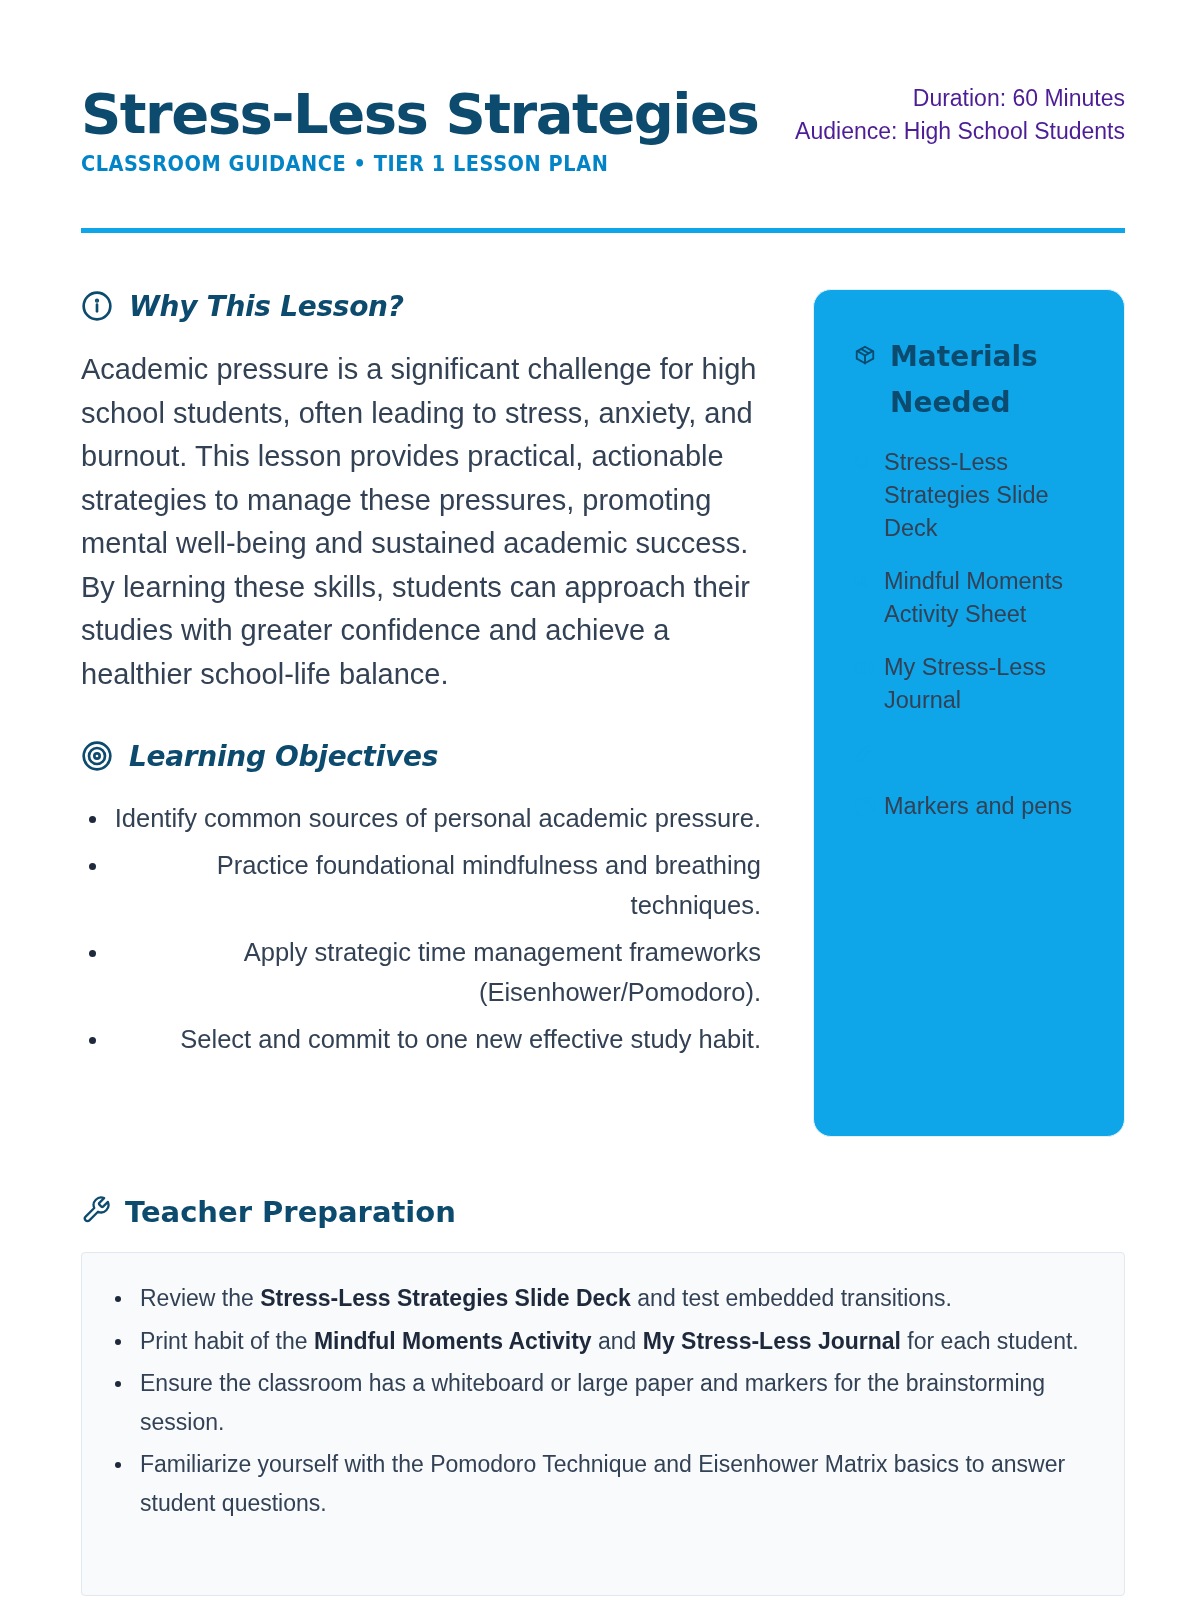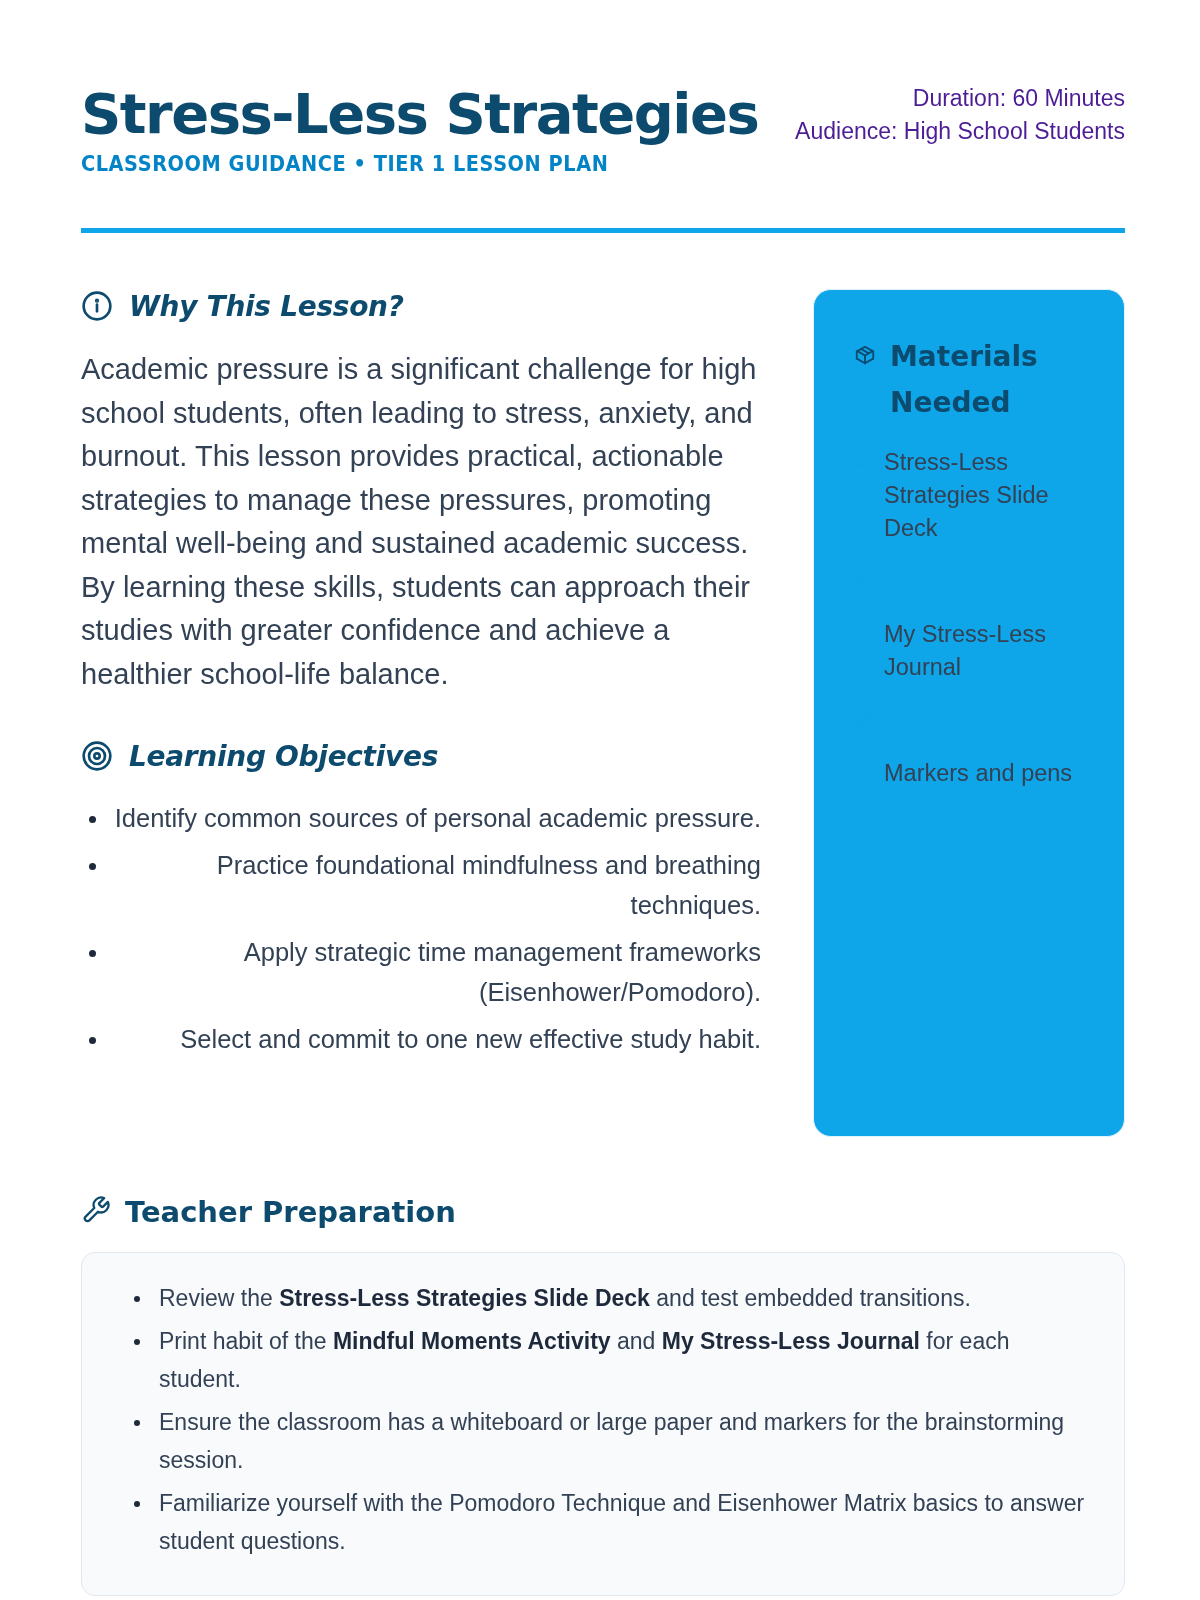--- a/index.html
+++ b/index.html
@@ -30,21 +30,21 @@
 
     .materials { position: absolute; left: 813px; top: 289px; width: 312px; height: 848px; background: #0ea5e9; border: 1.5px solid #e0f2fe; border-radius: 18px; }
     .materials .section-h { position: absolute; left: 40px; top: 44px; font-size: 28px; line-height: 46px; }
     .materials .section-h .txt { margin-left: 14px; }
     .mat-list { position: absolute; left: 40px; top: 156px; width: 250px; list-style: none; }
     .mat-list li { display: flex; align-items: flex-start; margin-bottom: 20px; font-size: 23.5px; line-height: 33px; color: #334155; }
     .mat-list li .ic { flex: none; width: 24px; height: 33px; display: flex; align-items: center; justify-content: flex-start; margin-right: 6px; }
 
     .prep-h { position: absolute; left: 81px; top: 1195px; font-size: 29px; }
     .prep-h .txt { margin-left: 14px; }
-    .prep { position: absolute; left: 81px; top: 1252px; width: 1044px; height: 344px; background: #f8fafc; border: 1.5px solid #e2e8f0; border-radius: 14px; padding: 26px 30px 0 45px; }
+    .prep { position: absolute; left: 81px; top: 1252px; width: 1044px; height: 344px; background: #f8fafc; border: 1.5px solid #e2e8f0; border-radius: 4px; padding: 26px 30px 0 26px; }
     .prep ul { list-style: none; }
     .prep li { position: relative; padding-left: 32px; font-size: 23px; line-height: 38.5px; margin-bottom: 4px; color: #334155; }
     .prep li::before { content: ""; position: absolute; left: 7px; top: 17px; width: 6px; height: 6px; border-radius: 50%; background: #1e293b; }
     .prep b { color: #1e293b; }
   </style>
 </head>
 <body>
 
 <header class="header">
   <h1 class="title">Stress-Less Strategies</h1>
@@ -116,20 +116,21 @@
     </li>
     <li>
       <span class="ic">
         <svg width="14" height="15" viewBox="0 0 24 24" fill="none" stroke="#0ea5e9" stroke-width="2.6" stroke-linejoin="round">
             <path d="M14 2H6a2 2 0 0 0-2 2v16a2 2 0 0 0 2 2h12a2 2 0 0 0 2-2V8z"></path>
             <path d="M14 2v6h6"></path>
             <line x1="8" y1="13" x2="16" y2="13"></line>
             <line x1="8" y1="17" x2="14" y2="17"></line>
           </svg>
       </span>
+      <span>Mindful Moments Activity Sheet</span>
     </li>
     <li>
       <span class="ic">
         <svg width="19" height="19" viewBox="0 0 24 24" fill="none" stroke="#0ea5e9" stroke-width="2.4" stroke-linejoin="round">
             <path d="M2 4h6a4 4 0 0 1 4 4v13a3 3 0 0 0-3-3H2z"></path>
             <path d="M22 4h-6a4 4 0 0 0-4 4v13a3 3 0 0 1 3-3h7z"></path>
           </svg>
       </span>
       <span>My Stress-Less Journal</span>
     </li>

